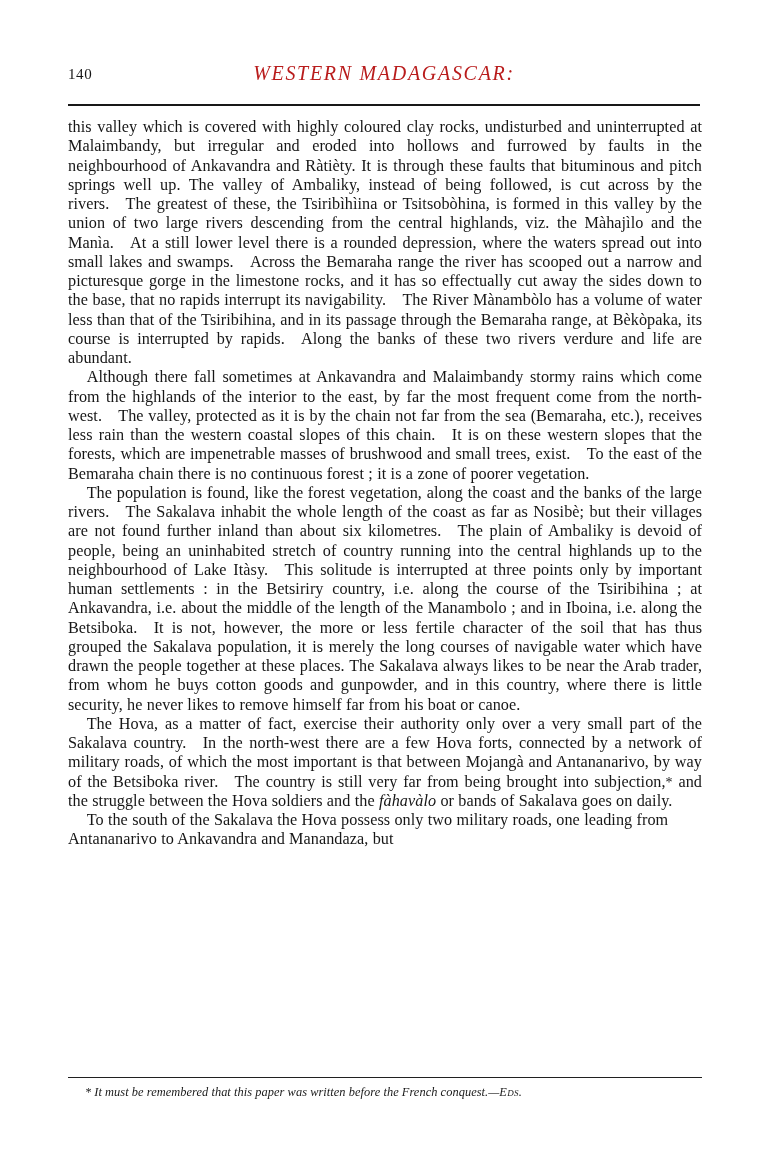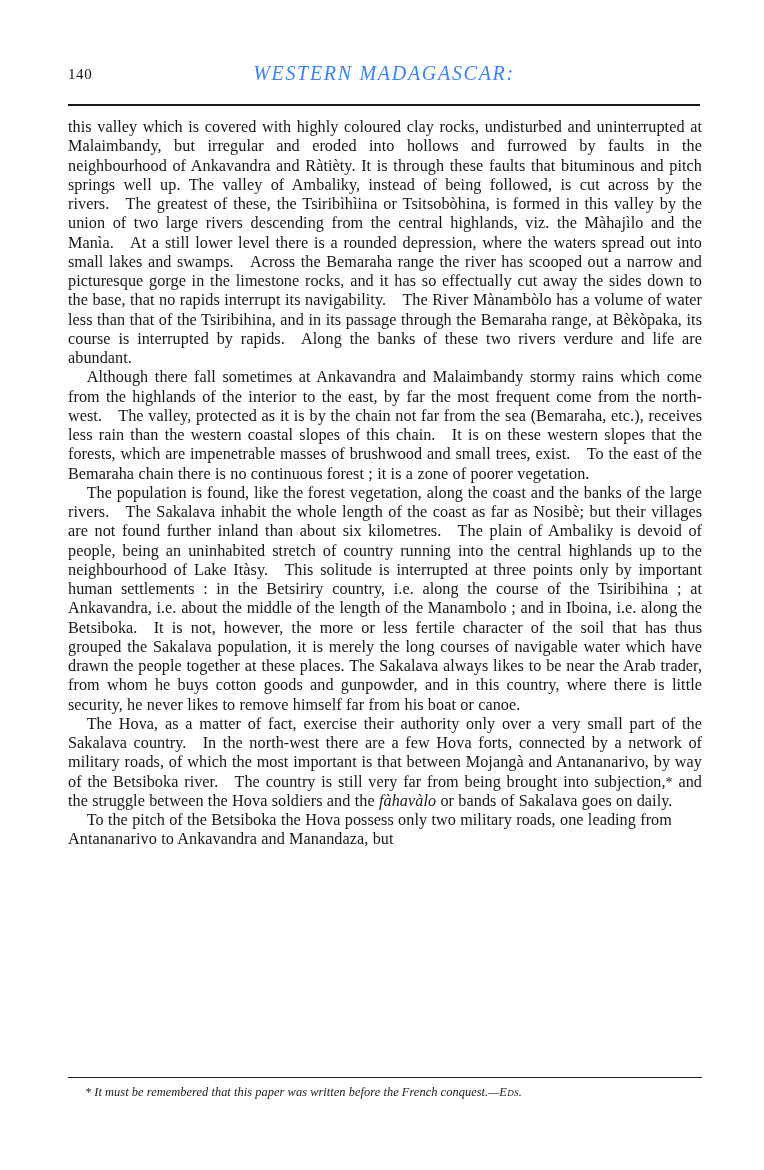--- a/index.html
+++ b/index.html
@@ -37,21 +37,21 @@
   }
   .head-title {
     position: absolute;
     left: 0;
     top: 0;
     width: 632px;
     text-align: center;
     font-style: italic;
     font-size: 20px;
     letter-spacing: 1.7px;
-    color: #3b82f6;
+    color: #b91c1c;
     white-space: nowrap;
   }
 
   .head-rule {
     position: absolute;
     left: 68px;
     top: 104px;
     width: 632px;
     height: 2px;
     background: #181818;
@@ -118,21 +118,21 @@
     <div class="head-title">WESTERN MADAGASCAR:</div>
   </div>
 
   <div class="head-rule"></div>
 
   <div class="body-text">
     <p class="first">this valley which is covered with highly coloured clay rocks, undisturbed and uninterrupted at Malaimbandy, but irregular and eroded into hollows and furrowed by faults in the neighbourhood of Ankavandra and Ràtièty. It is through these faults that bituminous and pitch springs well up. The valley of Ambaliky, instead of being followed, is cut across by the rivers. The greatest of these, the Tsiribìhìina or Tsitsobòhina, is formed in this valley by the union of two large rivers descending from the central highlands, viz. the Màhajìlo and the Manìa. At a still lower level there is a rounded depression, where the waters spread out into small lakes and swamps. Across the Bemaraha range the river has scooped out a narrow and picturesque gorge in the limestone rocks, and it has so effectually cut away the sides down to the base, that no rapids interrupt its navigability. The River Mànambòlo has a volume of water less than that of the Tsiribihina, and in its passage through the Bemaraha range, at Bèkòpaka, its course is interrupted by rapids. Along the banks of these two rivers verdure and life are abundant.</p>
     <p>Although there fall sometimes at Ankavandra and Malaimbandy stormy rains which come from the highlands of the interior to the east, by far the most frequent come from the north-west. The valley, protected as it is by the chain not far from the sea (Bemaraha, etc.), receives less rain than the western coastal slopes of this chain. It is on these western slopes that the forests, which are impenetrable masses of brushwood and small trees, exist. To the east of the Bemaraha chain there is no continuous forest ; it is a zone of poorer vegetation.</p>
     <p>The population is found, like the forest vegetation, along the coast and the banks of the large rivers. The Sakalava inhabit the whole length of the coast as far as Nosibè; but their villages are not found further inland than about six kilometres. The plain of Ambaliky is devoid of people, being an uninhabited stretch of country running into the central highlands up to the neighbourhood of Lake Itàsy. This solitude is interrupted at three points only by important human settlements : in the Betsiriry country, i.e. along the course of the Tsiribihina ; at Ankavandra, i.e. about the middle of the length of the Manambolo ; and in Iboina, i.e. along the Betsiboka. It is not, however, the more or less fertile character of the soil that has thus grouped the Sakalava population, it is merely the long courses of navigable water which have drawn the people together at these places. The Sakalava always likes to be near the Arab trader, from whom he buys cotton goods and gunpowder, and in this country, where there is little security, he never likes to remove himself far from his boat or canoe.</p>
     <p><span>The Hova, as a matter of fact, exercise their authority only over a very small part of the Sakalava country. In the north-west there are a few Hova forts, connected by a network of military roads, of which the most important is that between Mojangà and Antananarivo, by way of the Betsiboka river. The country is still very far from being brought into subjection,</span><span class="fn-ref">*</span><span> and the struggle between the Hova soldiers and the </span><i>fàhavàlo</i><span> or bands of Sakalava goes on daily.</span></p>
-    <p>To the pitch of the Betsiboka the Hova possess only two military roads, one leading from Antananarivo to Ankavandra and Manandaza, but</p>
+    <p>To the south of the Sakalava the Hova possess only two military roads, one leading from Antananarivo to Ankavandra and Manandaza, but</p>
   </div>
 
   <div class="footnote-rule"></div>
 
   <div class="footnote">
     <span class="star">*</span>
     <span>It must be remembered that this paper was written before the French conquest.—</span><span class="smallcaps">Eds.</span>
   </div>
 
 </div>

